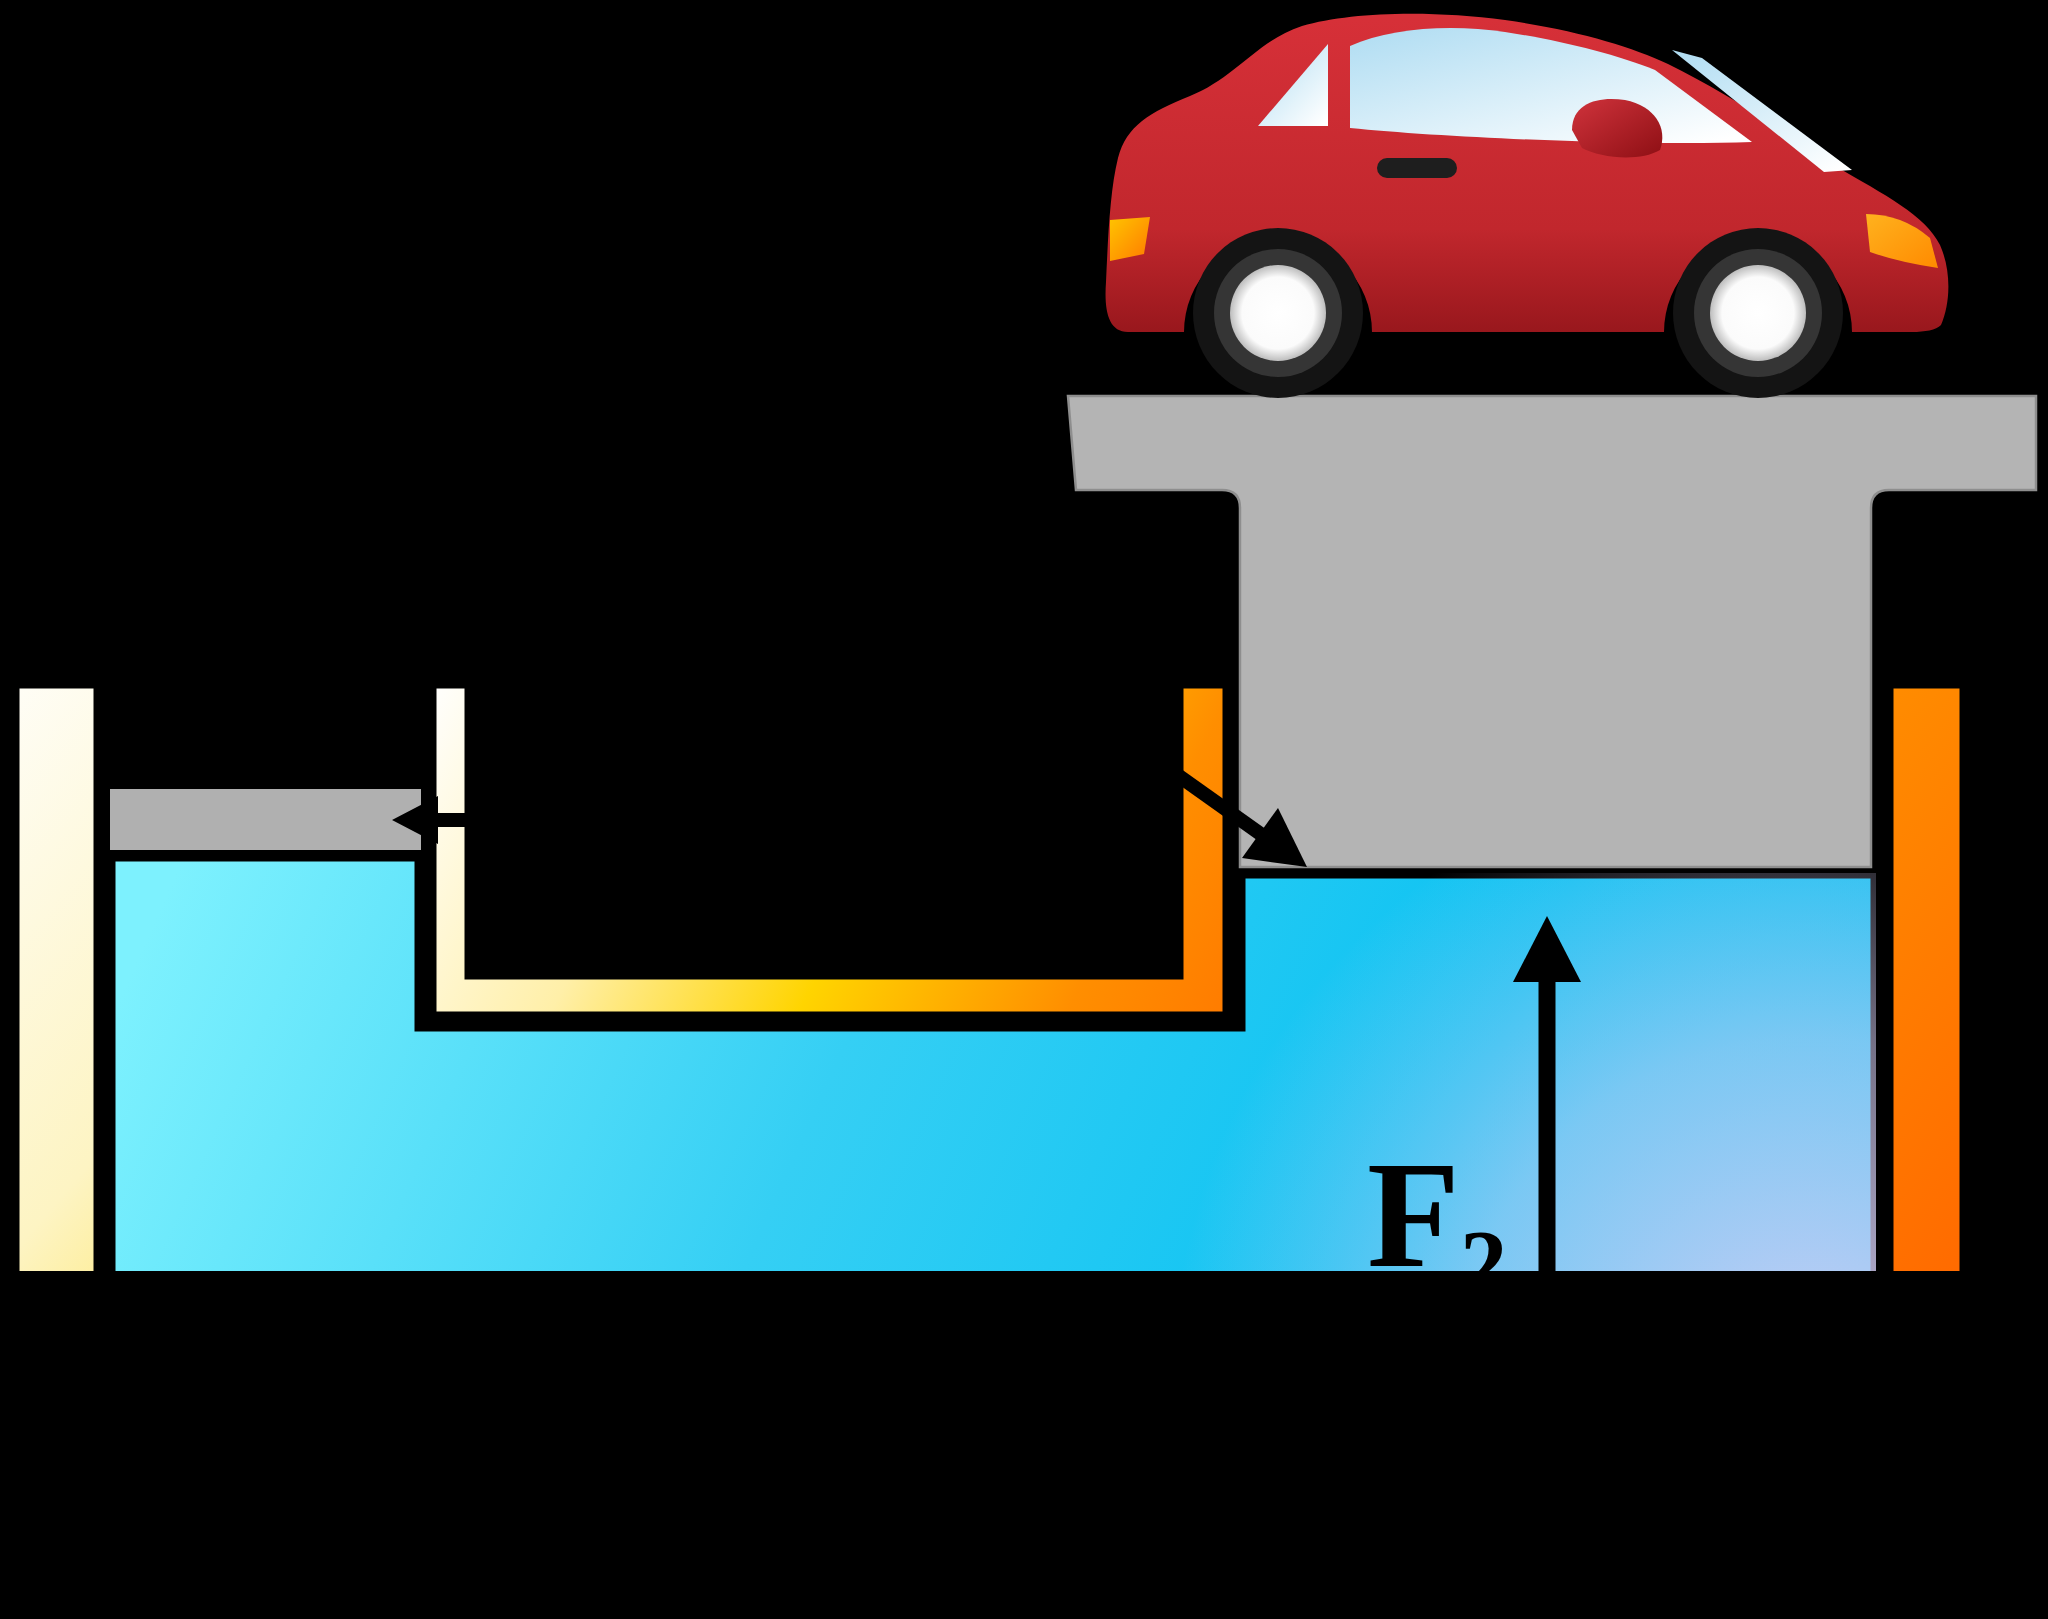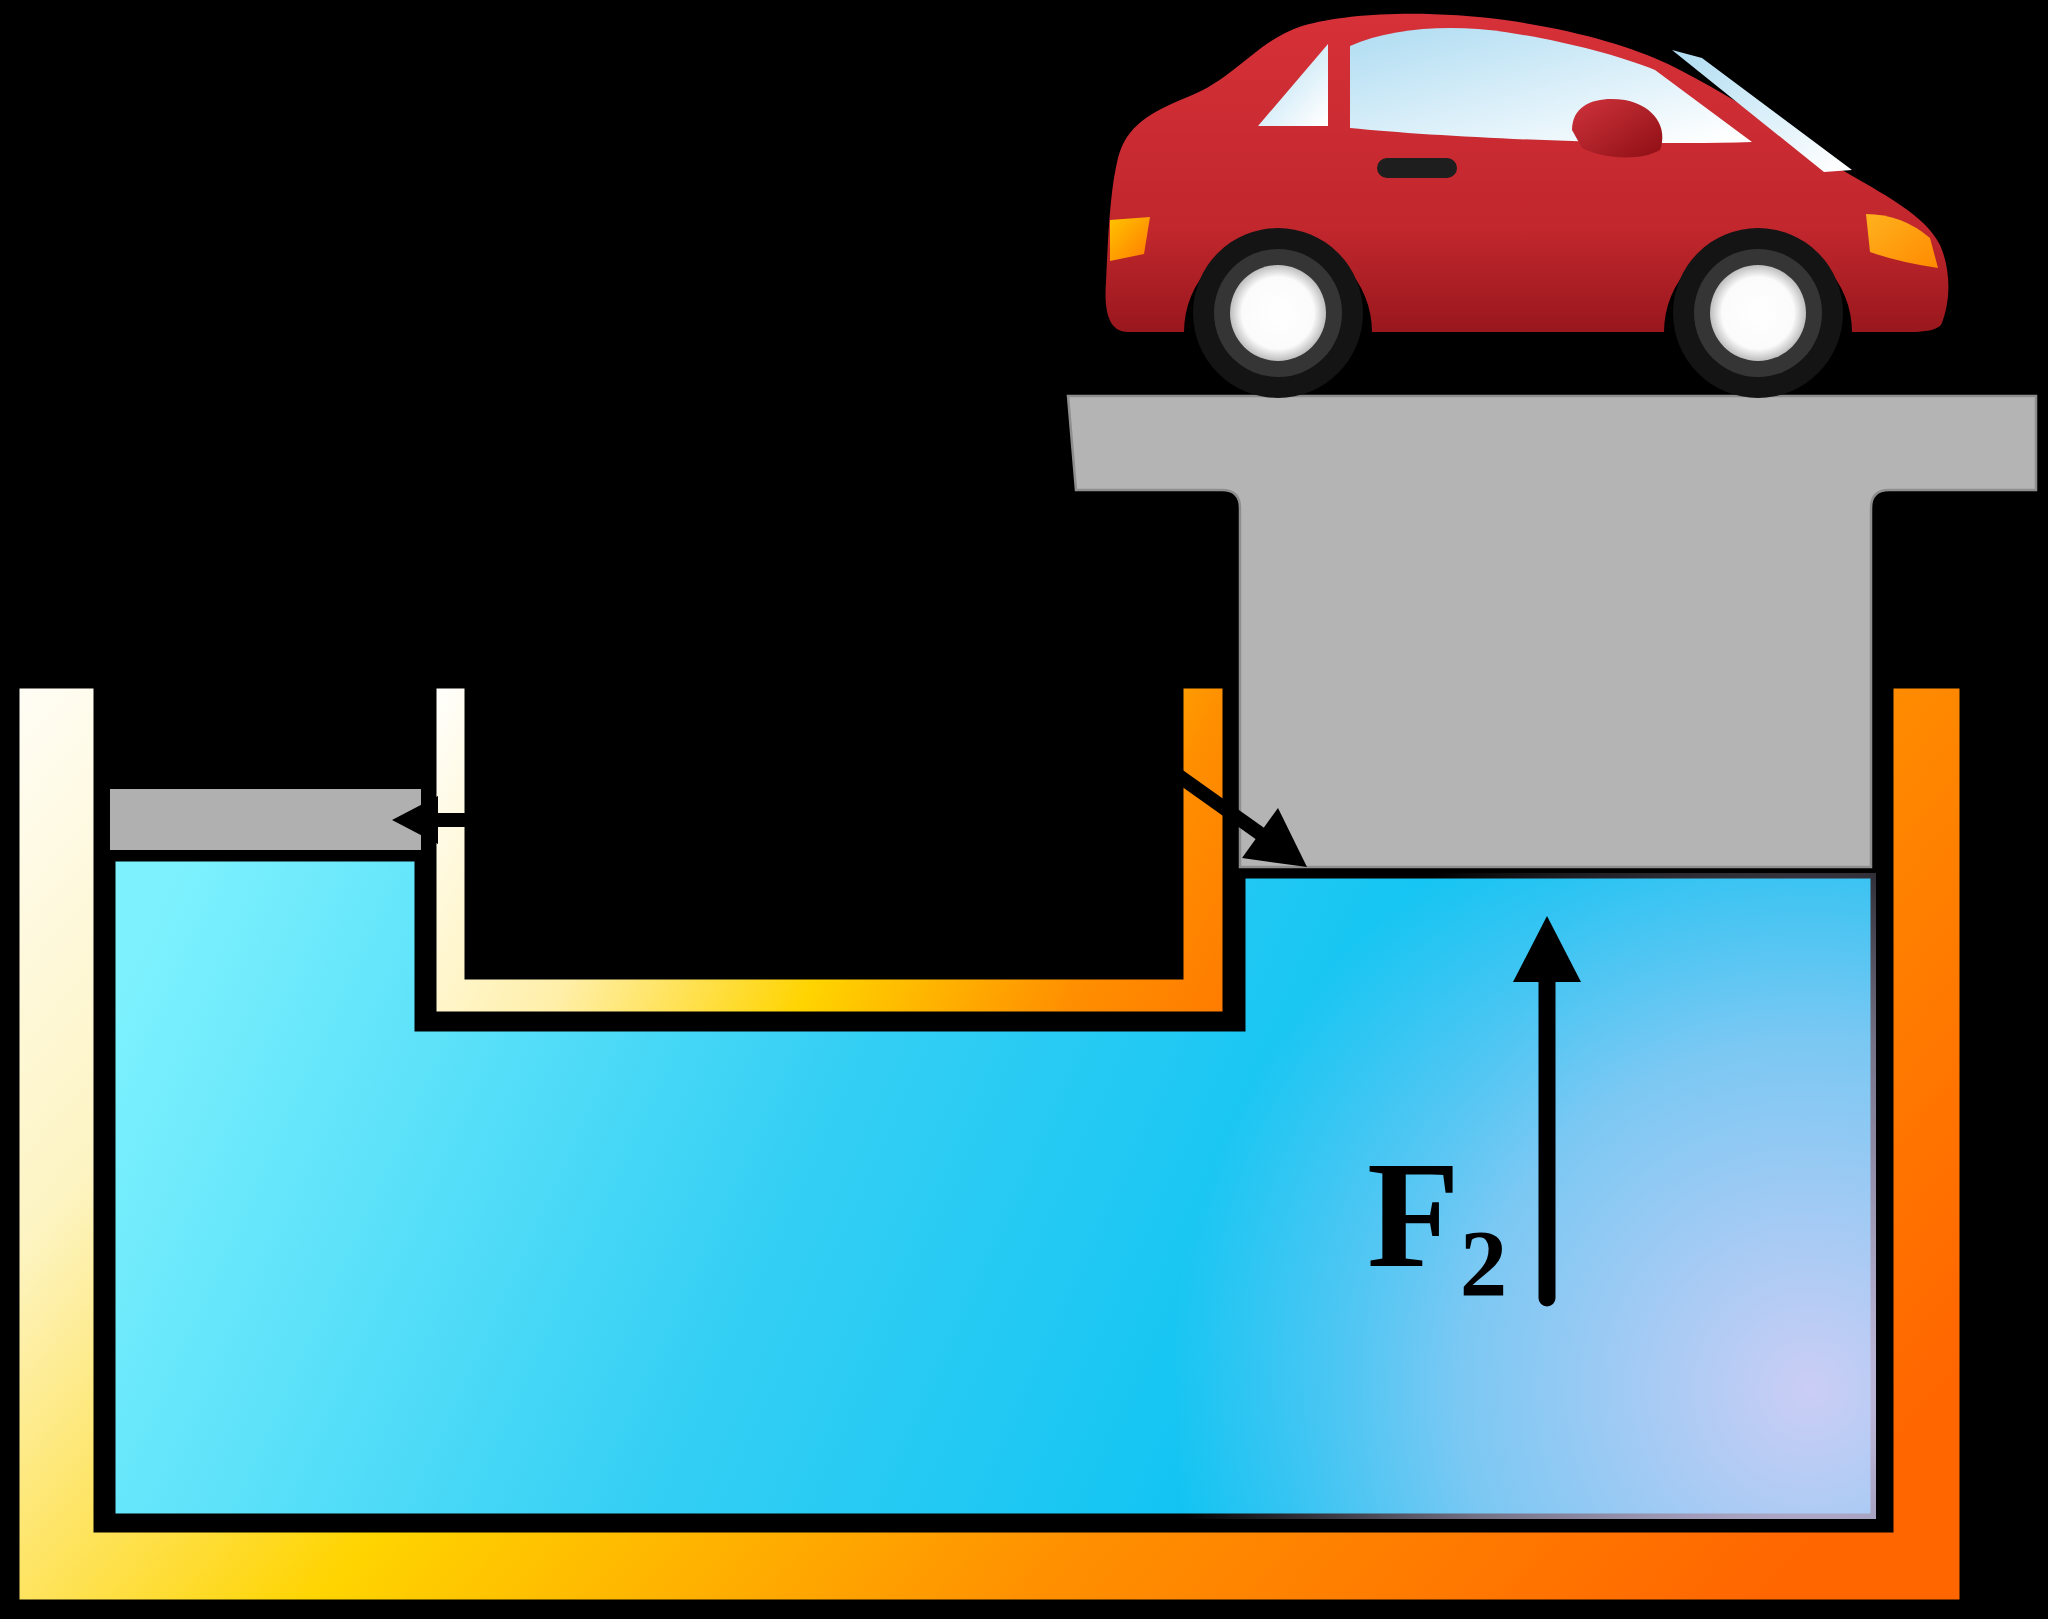--- a/index.html
+++ b/index.html
@@ -1,16 +1,16 @@
 <!DOCTYPE html>
 <html><head>
 <meta charset="utf-8">
 <style>
   html,body{margin:0;padding:0;background:#000;}
-  .stage{width:2048px;height:1619px;position:relative;background:#22c55e;overflow:hidden;
+  .stage{width:2048px;height:1271px;position:relative;background:#22c55e;overflow:hidden;
          font-family:"Liberation Serif","DejaVu Serif",serif;}
   svg{display:block;}
   text{font-family:"Liberation Serif","DejaVu Serif",serif;font-weight:bold;}
 </style>
 </head>
 <body>
 
 <div class="stage">
 <svg width="2048" height="1619" viewBox="0 0 2048 1619" xmlns="http://www.w3.org/2000/svg">
   <defs>

